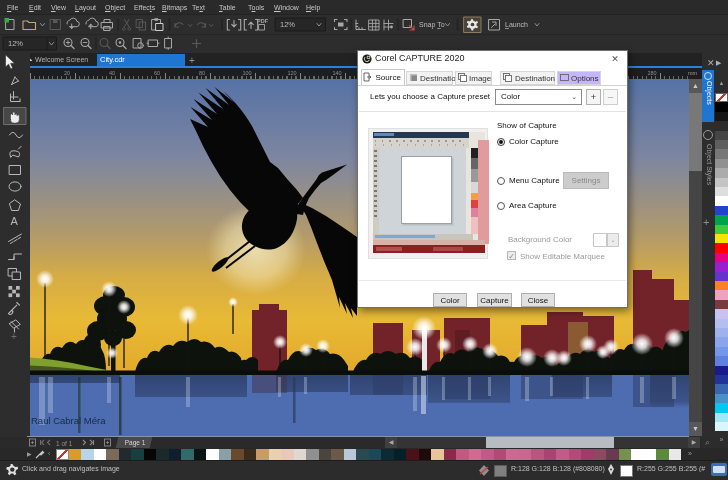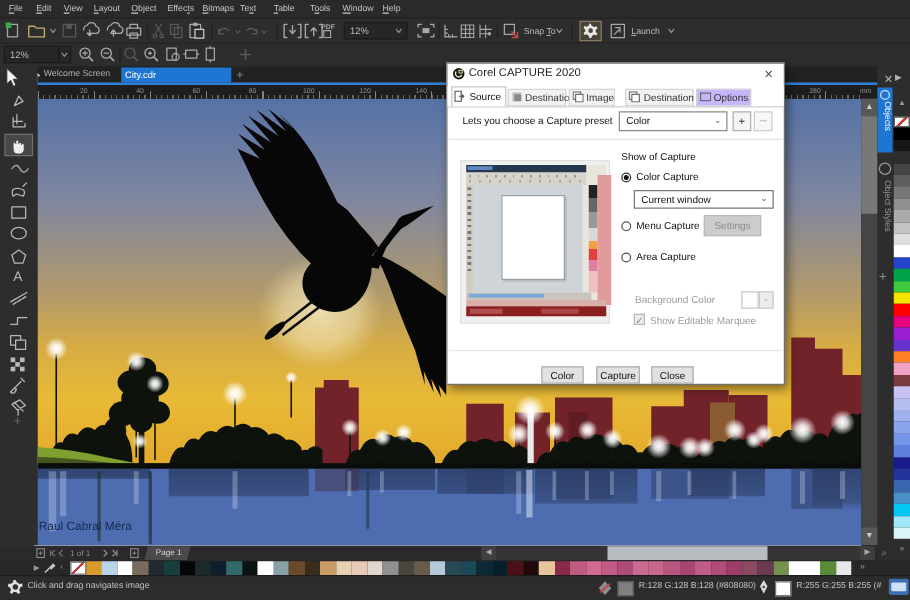--- a/index.html
+++ b/index.html
@@ -581,24 +581,20 @@
      <div class="abs" style="left:0;top:113px;width:112px;height:8px;background:#8c1f1f"></div>
      <div class="abs" style="left:3px;top:115px;width:26px;height:4px;background:#b05050"></div>
      <div class="abs" style="left:60px;top:115px;width:30px;height:4px;background:#a84848"></div>
    </div>
  </div>
 
  <div class="abs" style="left:139px;top:70px;font-size:8px;color:#111">Show of Capture</div>
  <div class="abs" style="left:138.5px;top:86.5px;width:8px;height:8px;border:1px solid #333;border-radius:50%;background:#fff"></div>
  <div class="abs" style="left:140.5px;top:88.5px;width:4px;height:4px;border-radius:50%;background:#111"></div>
  <div class="abs" style="left:151px;top:86px;font-size:8px;color:#111">Color Capture</div>
- <div class="abs" style="left:149px;top:101px;width:112px;height:15px;background:#fff;border:1px solid #777;font-size:8px;color:#111;line-height:13px">
-        <span style="position:absolute;left:5px">Current window</span>
-        <span style="position:absolute;right:4px;top:0;color:#555;font-size:7px">⌄</span>
-      </div>
  <div class="abs" style="left:138.5px;top:125.5px;width:8px;height:8px;border:1px solid #555;border-radius:50%;background:#fff"></div>
  <div class="abs" style="left:151px;top:125px;font-size:8px;color:#111">Menu Capture</div>
  <div class="abs" style="left:205px;top:121px;width:46px;height:17px;background:#cccccc;border:1px solid #bbb;font-size:8px;color:#8a8a8a;text-align:center;line-height:16px">Settings</div>
  <div class="abs" style="left:138.5px;top:150.5px;width:8px;height:8px;border:1px solid #555;border-radius:50%;background:#fff"></div>
  <div class="abs" style="left:151px;top:150px;font-size:8px;color:#111">Area Capture</div>
  <div class="abs" style="left:150px;top:184px;font-size:8px;color:#9a9a9a">Background Color</div>
  <div class="abs" style="left:235px;top:182px;width:14px;height:14px;background:#fdfdfd;border:1px solid #c8c8c8"></div>
  <div class="abs" style="left:249px;top:182px;width:12px;height:14px;background:#ececec;border:1px solid #c8c8c8;color:#9a9a9a;font-size:6px;text-align:center;line-height:13px">⌄</div>
  <div class="abs" style="left:149px;top:200px;width:9px;height:9px;background:#ececec;border:1px solid #b8b8b8;color:#8a8a8a;font-size:8px;line-height:9px;text-align:center">✓</div>
  <div class="abs" style="left:162px;top:201px;font-size:8px;color:#9a9a9a">Show Editable Marquee</div>

